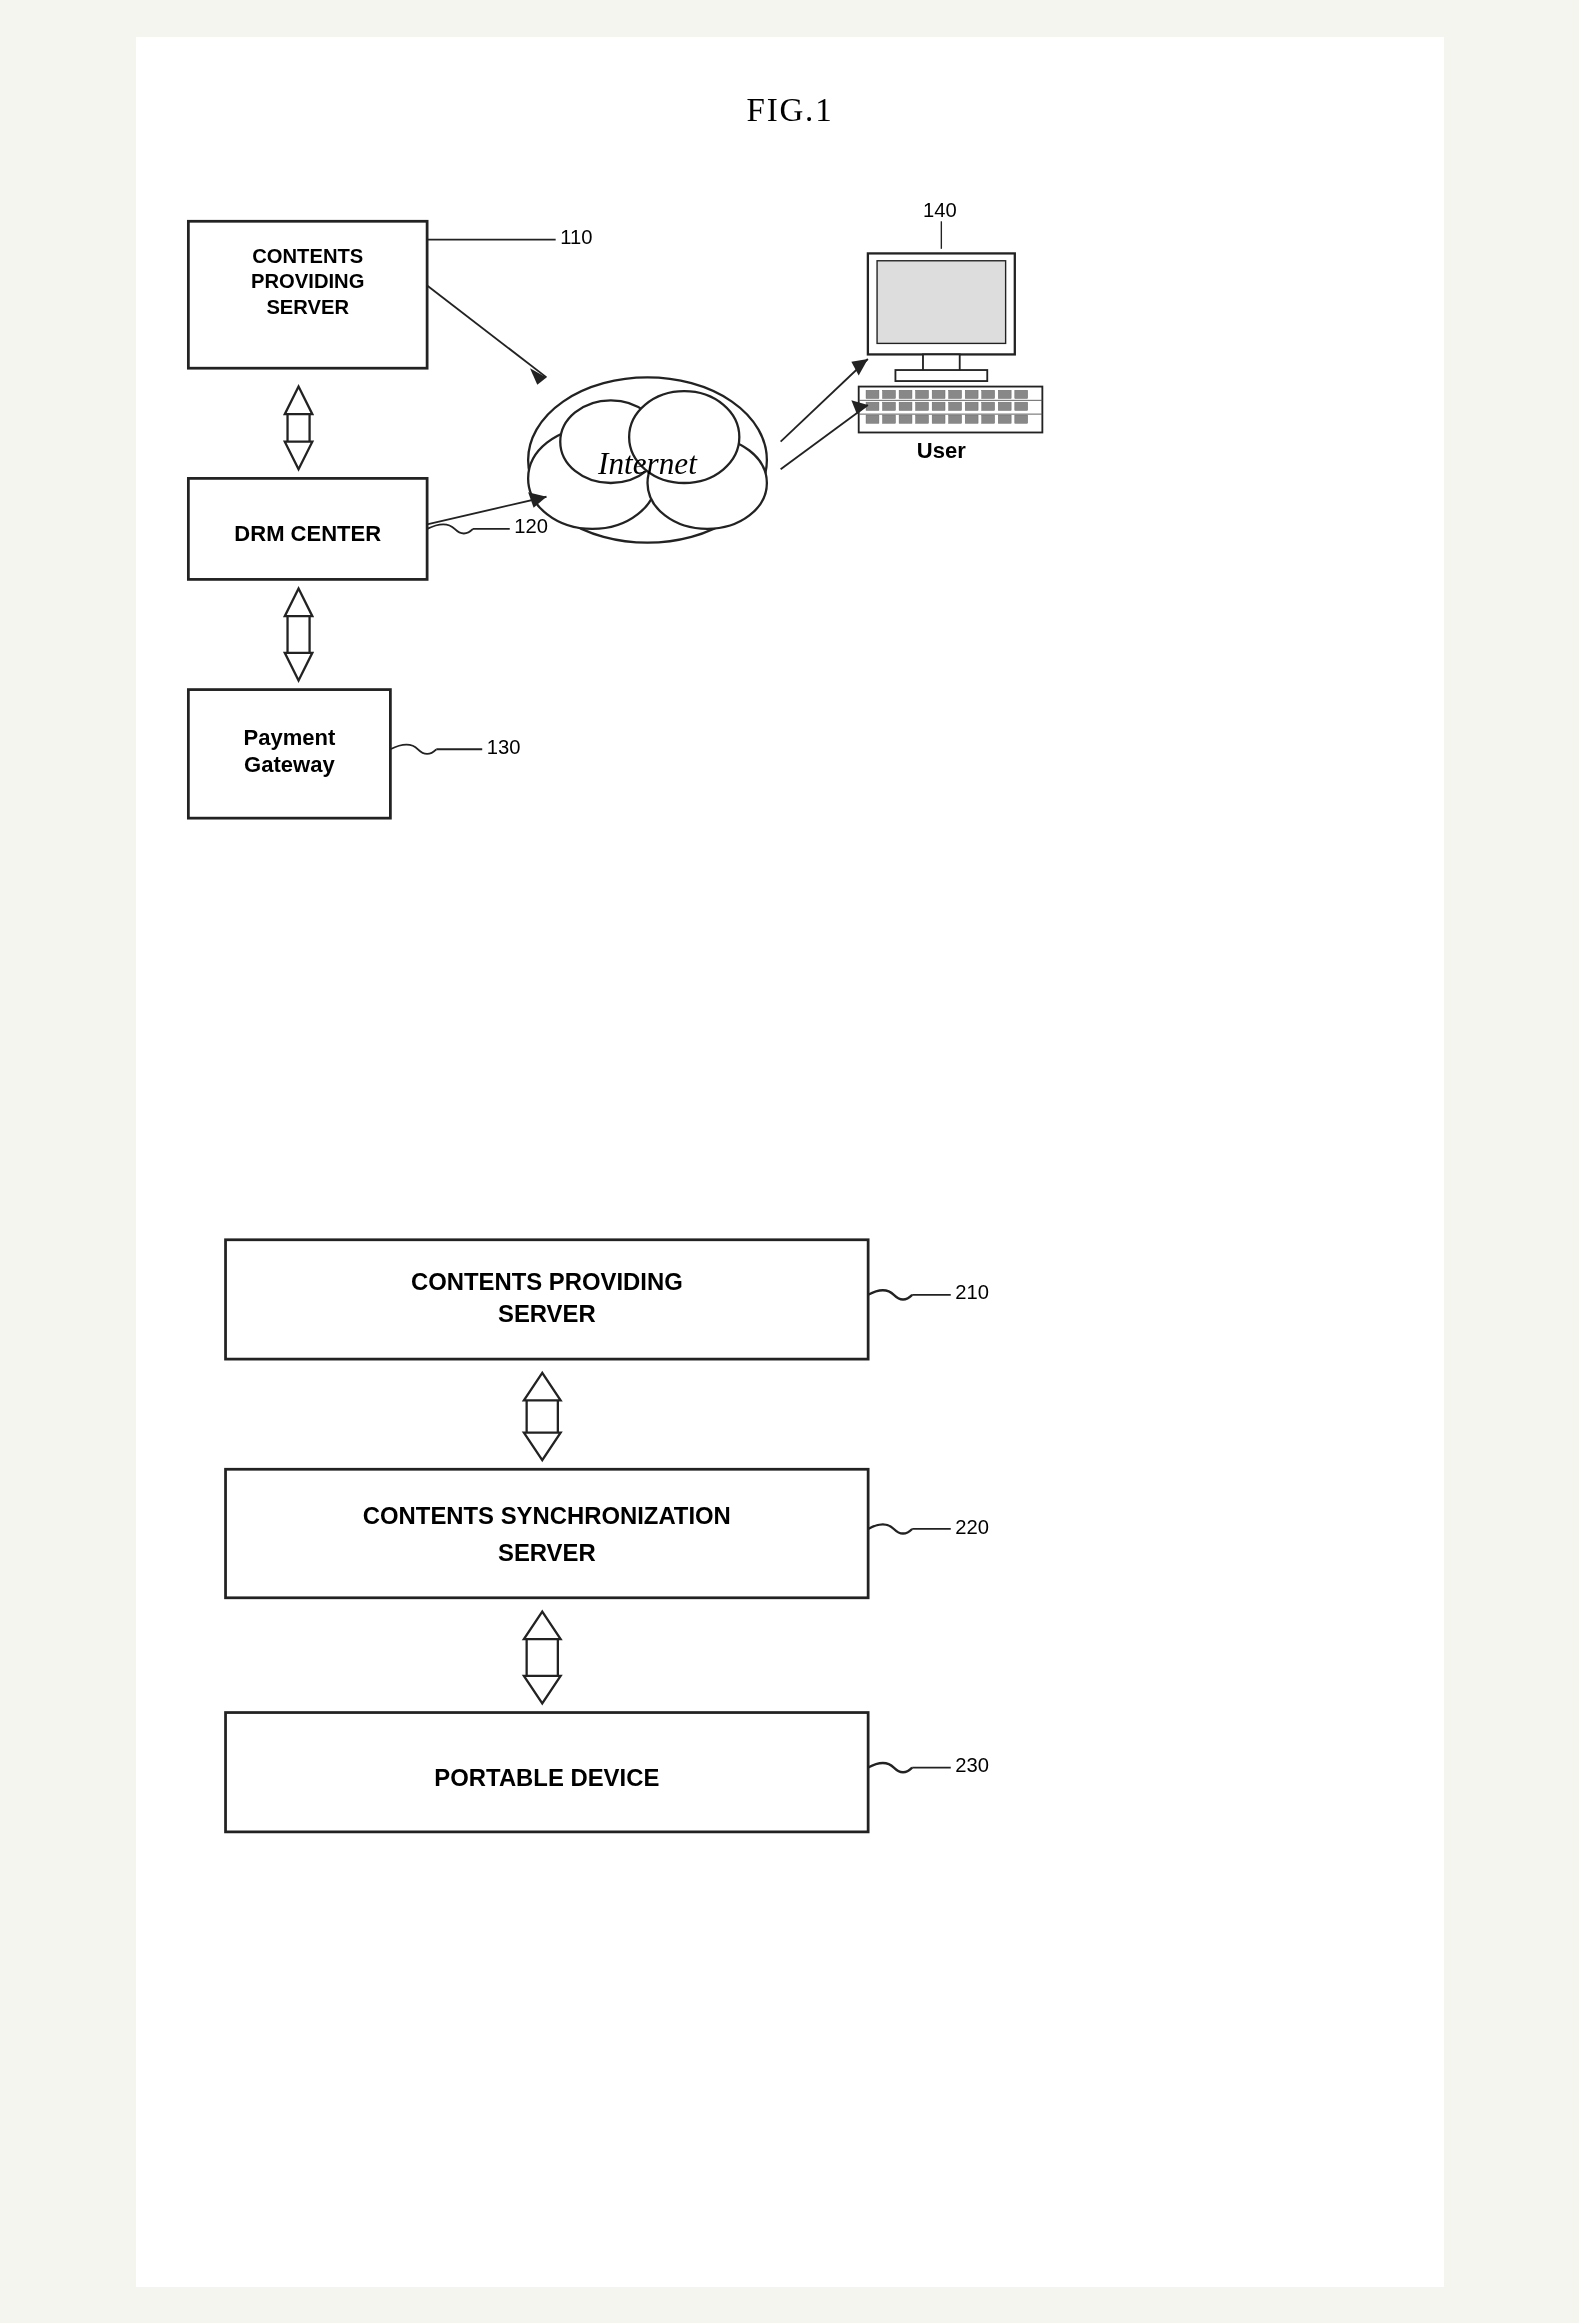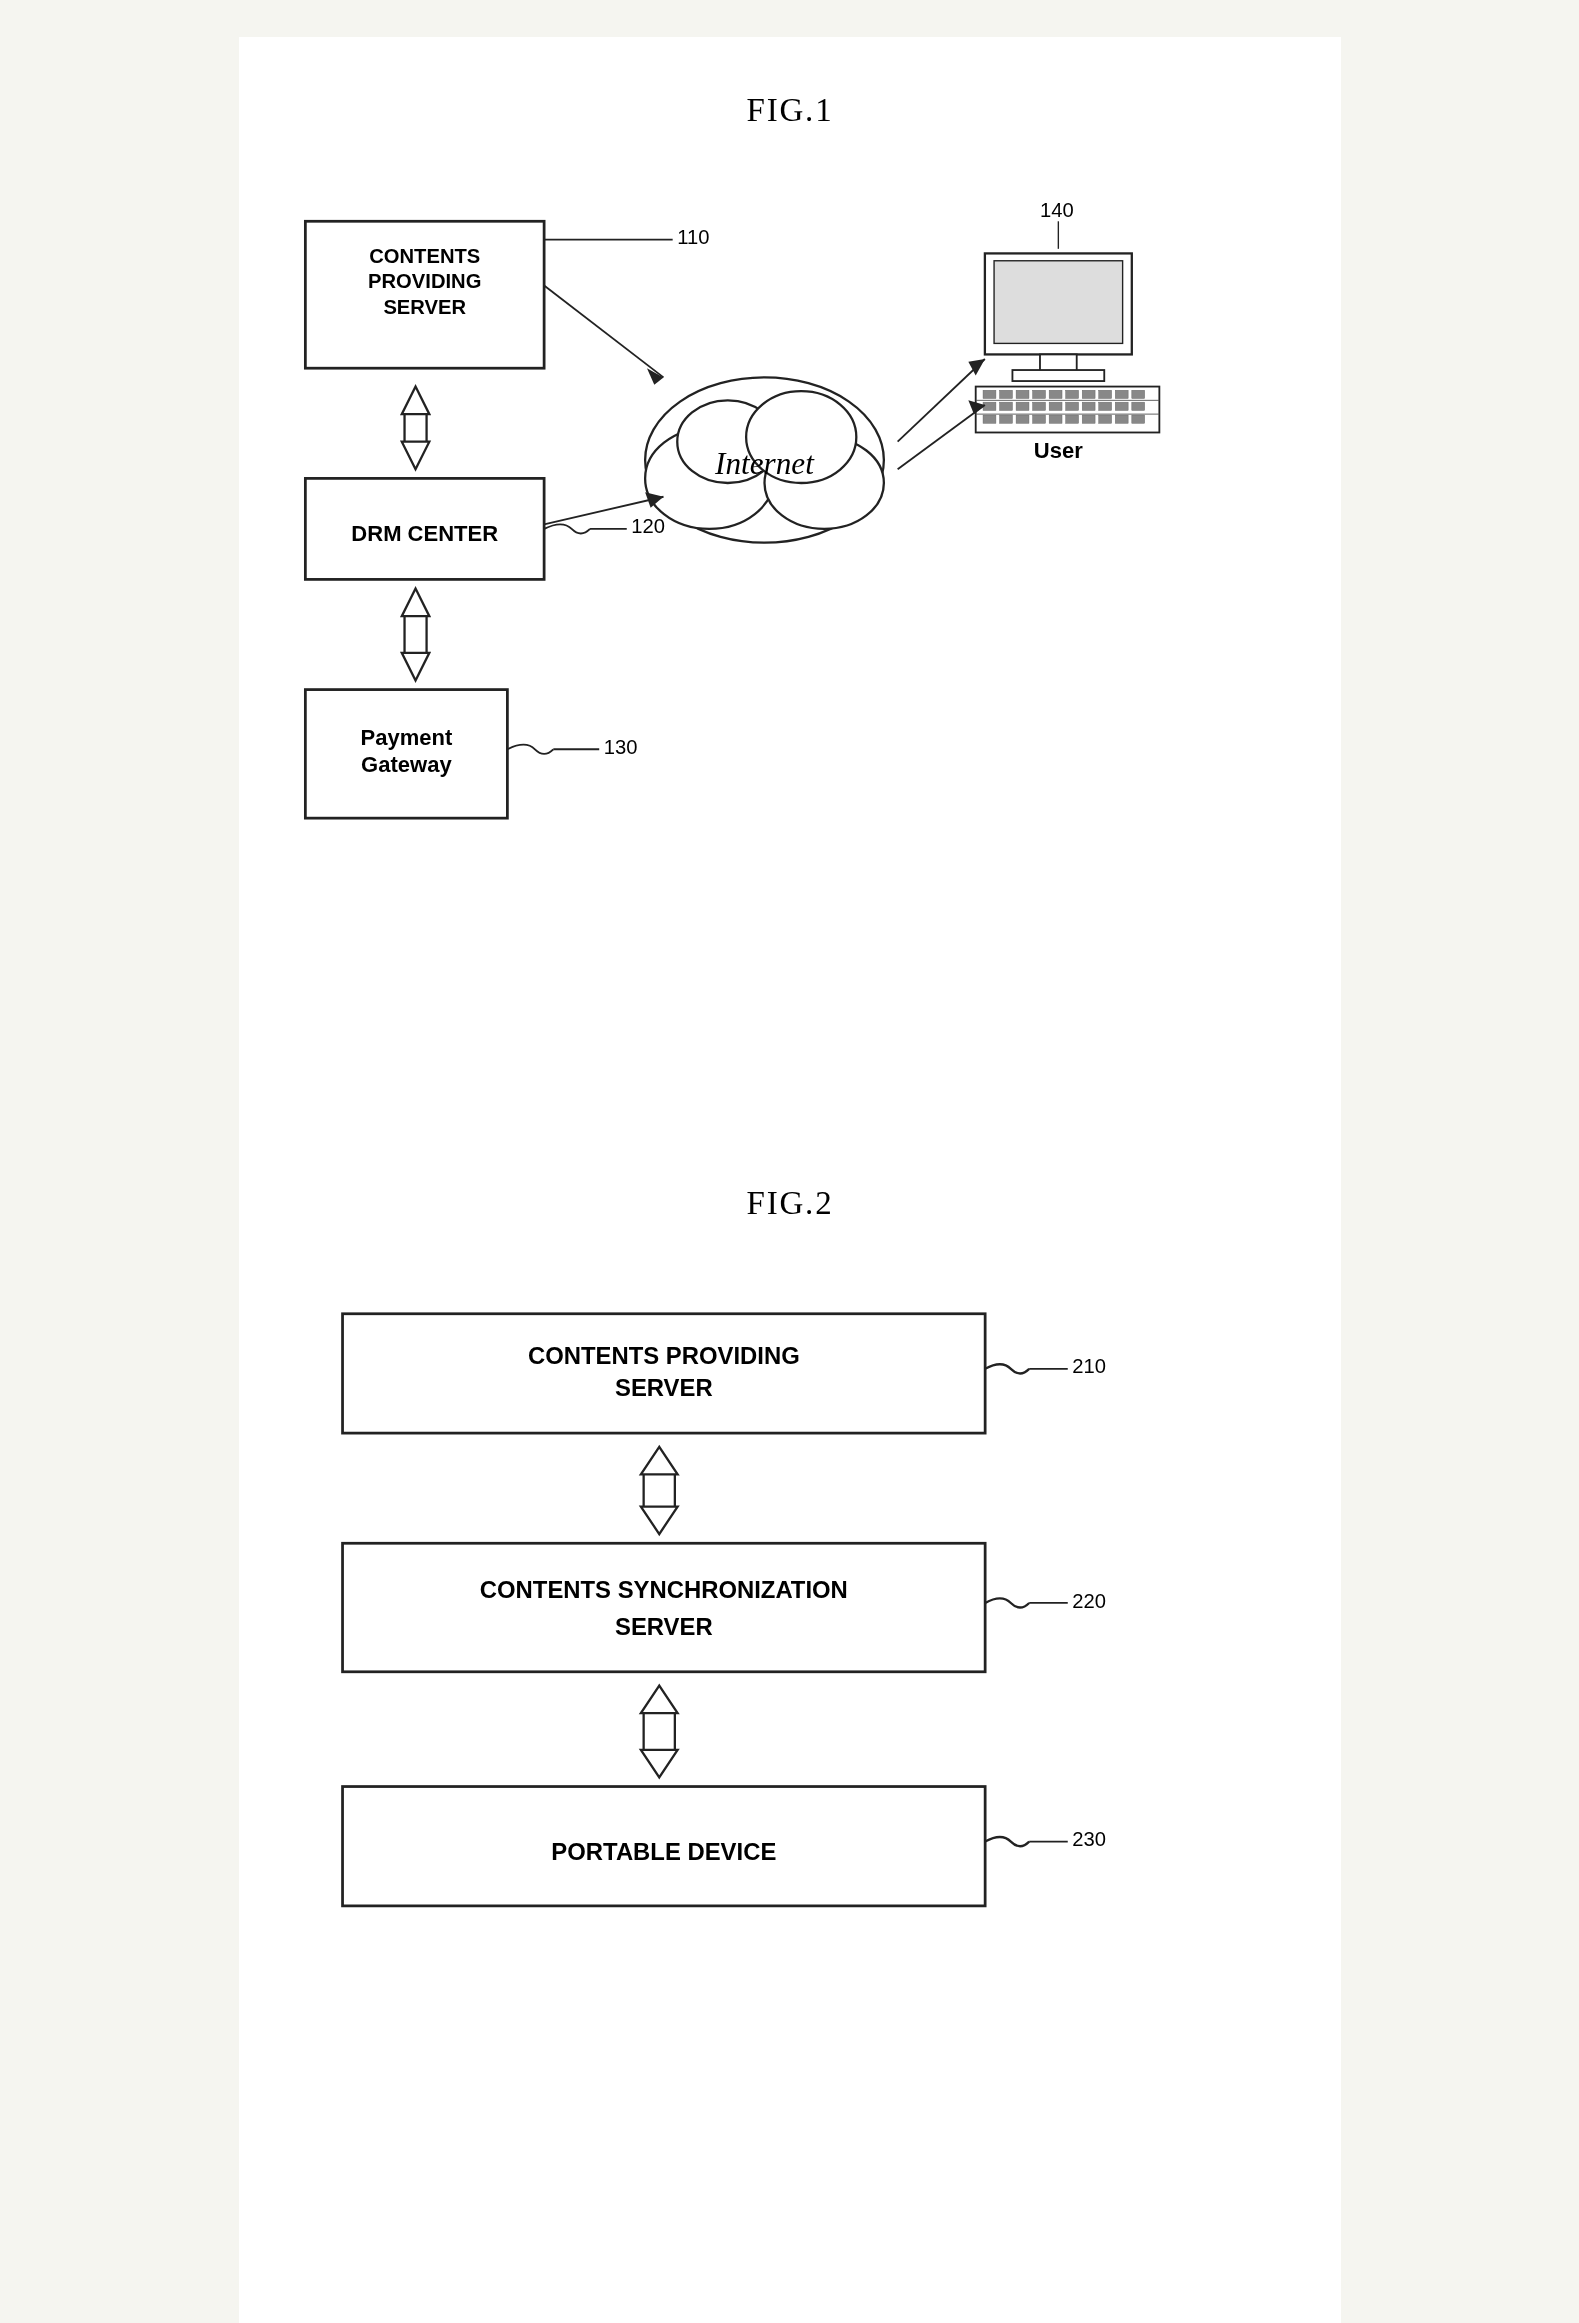--- a/index.html
+++ b/index.html
@@ -8,23 +8,23 @@
       font-family: 'Times New Roman', Times, serif;
       width: 1580px;
       min-height: 2323px;
       display: flex;
       justify-content: center;
       align-items: flex-start;
       padding: 37px 0;
     }
     .page {
       background: #fff;
-      width: 1102px;
+      width: 1308px;
       min-height: 2250px;
-      padding: 55px 48px;
+      padding: 55px 34px;
       position: relative;
     }
     .fig-title {
       text-align: center;
       font-size: 33px;
       font-weight: normal;
       letter-spacing: 1.8px;
       margin-bottom: 37px;
     }
     
@@ -153,21 +153,20 @@
       <line x1="665" y1="300" x2="760" y2="210" stroke="#222" stroke-width="2"></line>
       <polygon points="760,210 742,213 750,228" fill="#222"></polygon>
 
       <line x1="665" y1="330" x2="760" y2="260" stroke="#222" stroke-width="2"></line>
       <polygon points="760,260 742,255 748,270" fill="#222"></polygon>
 
     </svg>
 
   </div>
 
-  <div class="fig-title" style="margin-top: 27.5px;">FIG.2</div>
 
   <div class="fig2-container">
     <svg width="918" height="964" style="position:absolute; left:27.5px; top:18.4px;" viewBox="0 0 1000 1050">
 
       <rect x="30" y="40" width="700" height="130" fill="white" stroke="#222" stroke-width="3"></rect>
       <text x="380" y="95" text-anchor="middle" font-family="Arial, sans-serif" font-size="26" font-weight="bold">CONTENTS PROVIDING</text>
       <text x="380" y="130" text-anchor="middle" font-family="Arial, sans-serif" font-size="26" font-weight="bold">SERVER</text>
 
       <path d="M730 100 Q748 90 758 100 Q768 110 778 100" fill="none" stroke="#222" stroke-width="2.5"></path>
       <line x1="778" y1="100" x2="820" y2="100" stroke="#222" stroke-width="2"></line>

